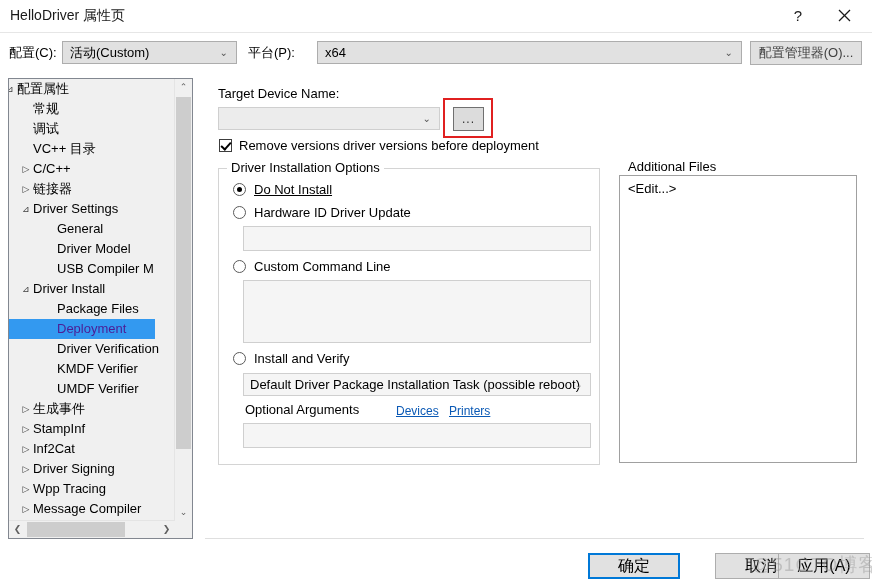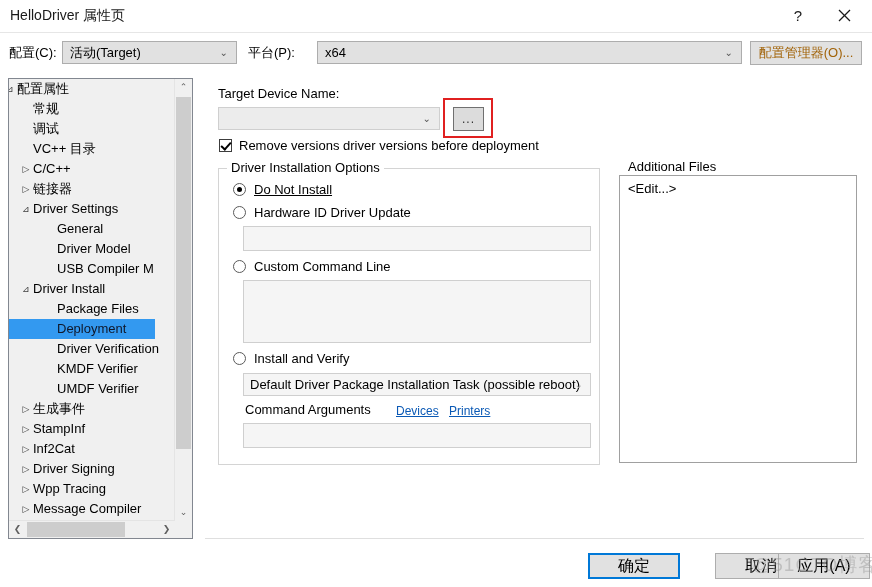--- a/index.html
+++ b/index.html
@@ -90,21 +90,21 @@
   }
   .combo-config { left: 62px; top: 41px; width: 175px; }
   .combo-platform { left: 317px; top: 41px; width: 425px; }
 
   .btn {
     box-sizing: border-box;
     background: #e1e1e1;
     border: 1px solid #adadad;
     font-family: "Liberation Sans", sans-serif;
     font-size: 13px;
-    color: #a16207;
+    color: #404040;
     cursor: pointer;
     padding: 0;
     text-align: center;
   }
   .btn-cfgmgr {
     position: absolute;
     left: 750px; top: 41px;
     width: 112px; height: 24px;
   }
 
@@ -129,21 +129,21 @@
     height: 20px;
     line-height: 20px;
     font-size: 13px;
     color: #000;
     white-space: nowrap;
     cursor: default;
     padding-left: 0;
   }
   .tree-item.selected {
     background: #3399f0;
-    color: #0f172a;
+    color: #4c1d95;
     width: 146px;
   }
   .tree-item .expander {
     position: absolute;
     left: 0; top: 0;
     width: 14px;
     text-align: center;
     font-size: 9px;
     color: #3c3c3c;
     line-height: 20px;
@@ -437,21 +437,21 @@
       <line x1="12" y1="1" x2="1" y2="12" stroke="#1a1a1a" stroke-width="1.2"></line>
     </svg>
   </button>
 </div>
 
 <div class="cfgrow">
   <span class="cfg-label lbl-config">配置(C):</span>
   <span class="cfg-label lbl-platform">平台(P):</span>
 </div>
 <div class="combo combo-config">
-  <span>活动(Target)</span>
+  <span>活动(Custom)</span>
   <span class="arrow">⌄</span>
 </div>
 <div class="combo combo-platform">
   <span>x64</span>
   <span class="arrow">⌄</span>
 </div>
 <button class="btn btn-cfgmgr">配置管理器(O)...</button>
 
 <div class="tree-panel">
   <div class="tree-view" id="tree-view">
@@ -535,21 +535,21 @@
     <div class="radiorow" style="left:14px; top:182px;">
       <span class="rbtn"></span>
       <span>Install and Verify</span>
     </div>
 
     <div class="combo-task" style="left:24px; top:204px; width:348px;">
       <span>Default Driver Package Installation Task (possible reboot)</span>
       <span class="arrow">⌄</span>
     </div>
 
-    <span class="field-label" style="left:26px; top:233px;">Command Arguments</span>
+    <span class="field-label" style="left:26px; top:233px;">Optional Arguments</span>
 
     <span class="link" style="left:177px; top:235px;">Devices</span>
     <span class="link" style="left:230px; top:235px;">Printers</span>
 
     <input class="txtbox" style="left: 24px; top: 254px; width: 348px; height: 25px;" value="">
   </div>
 
   <div class="groupbox" style="left:411px; top:90px; width:244px; height:297px; border:none;">
     <span class="gb-title" style="left:8px; top:-9px;">Additional Files</span>
     <div class="listbox" style="left:3px; top:7px; width:238px; height:288px;">

